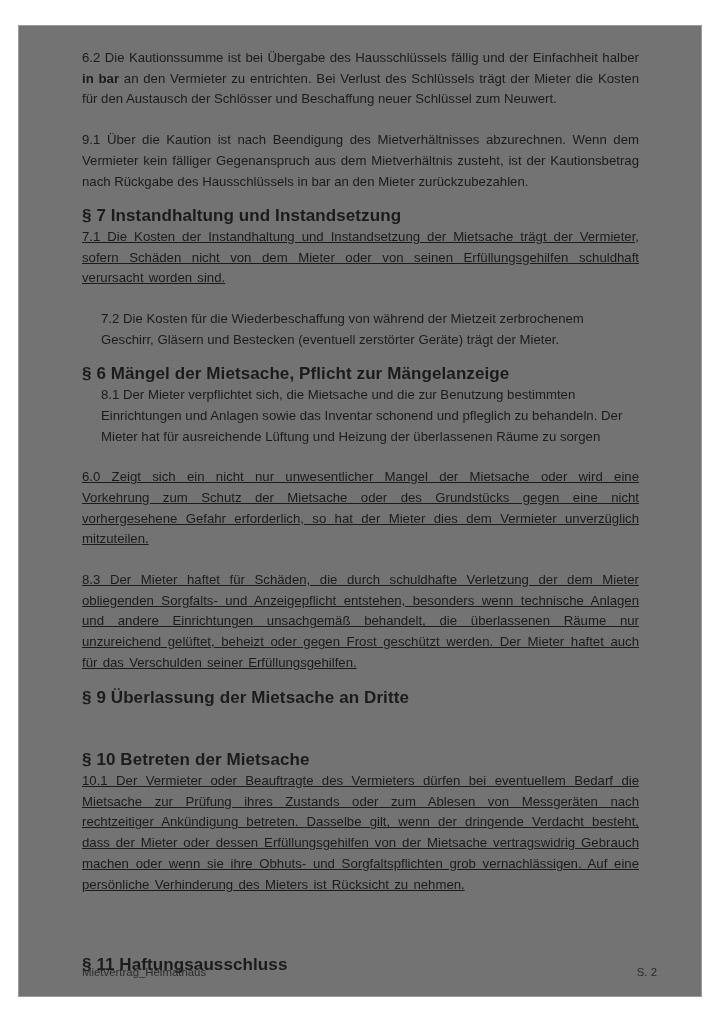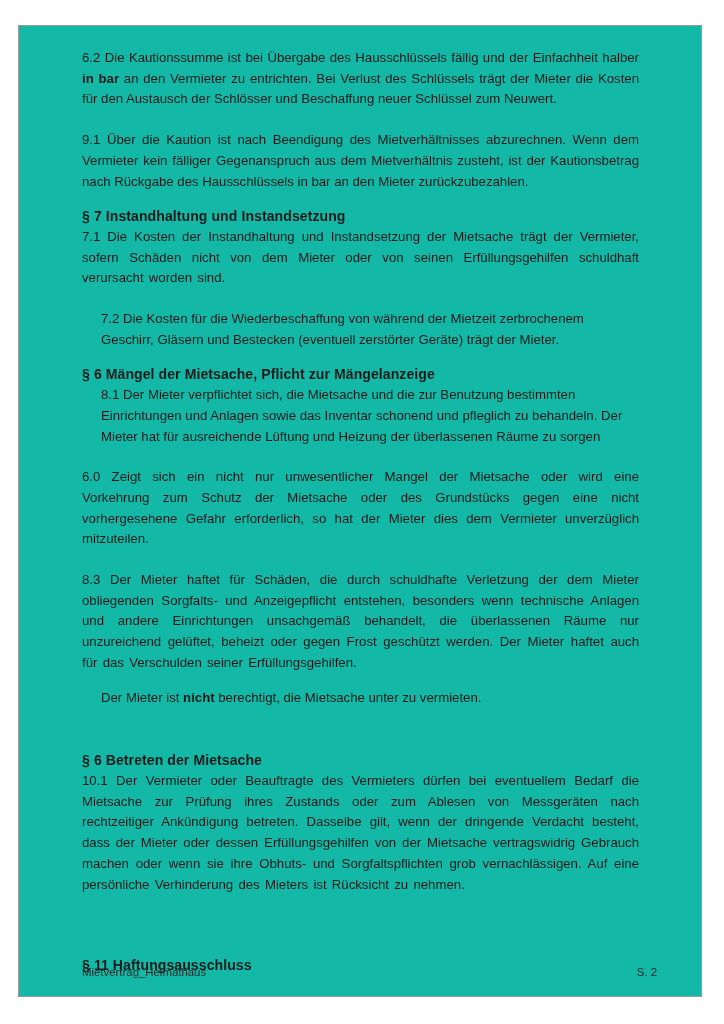--- a/index.html
+++ b/index.html
@@ -17,21 +17,21 @@
   }
 
   
   .page-sheet {
     position: absolute;
     left: 18px;
     top: 25px;
     width: 684px;
     height: 972px;
     box-sizing: border-box;
-    background: #14b8a6;
+    background: #737373;
     border: 1px solid #9a9a9a;
     box-shadow: 0 0 0 0 rgba(0,0,0,0);
   }
 
   .page-inner {
     position: absolute;
     left: 63px;          
     top: 22px;
     width: 557px;        
   }
@@ -45,23 +45,24 @@
     text-justify: inter-word;
     hyphens: none;
     -webkit-hyphens: none;
   }
   .para.ragged {
     text-align: left;
     margin-left: 19px;
   }
   .para.loose {
     word-spacing: 0.12em;
+    text-decoration: underline;
   }
   .heading {
-    font-size: 14px;
+    font-size: 17px;
     line-height: 20.7px;
     font-weight: bold;
     margin: 0;
     text-align: left;
     letter-spacing: 0.1px;
   }
   b, .bold { font-weight: bold; }
 
   
   .gap-para   { height: 20px; }
@@ -115,25 +116,25 @@
     <div class="gap-para"></div>
 
     <p class="para loose">6.0 Zeigt sich ein nicht nur unwesentlicher Mangel der Mietsache oder wird eine Vorkehrung zum Schutz der Mietsache oder des Grundstücks gegen eine nicht vorhergesehene Gefahr erforderlich, so hat der Mieter dies dem Vermieter unverzüglich mitzuteilen.</p>
 
     <div class="gap-para"></div>
 
     <p class="para loose">8.3 Der Mieter haftet für Schäden, die durch schuldhafte Verletzung der dem Mieter obliegenden Sorgfalts- und Anzeigepflicht entstehen, besonders wenn technische Anlagen und andere Einrichtungen unsachgemäß behandelt, die überlassenen Räume nur unzureichend gelüftet, beheizt oder gegen Frost geschützt werden. Der Mieter haftet auch für das Verschulden seiner Erfüllungsgehilfen.</p>
 
     <div class="gap-sect"></div>
 
-    <p class="para ragged"><span>Der Mieter ist </span><b>nicht</b><span> berechtigt, die Mietsache unter zu vermieten.</span></p>
+    <p class="heading">§ 9 Überlassung der Mietsache an Dritte</p>
 
     <div class="gap-big"></div>
 
-    <p class="heading">§ 6 Betreten der Mietsache</p>
+    <p class="heading">§ 10 Betreten der Mietsache</p>
     <p class="para loose">10.1 Der Vermieter oder Beauftragte des Vermieters dürfen bei eventuellem Bedarf die Mietsache zur Prüfung ihres Zustands oder zum Ablesen von Messgeräten nach rechtzeitiger Ankündigung betreten. Dasselbe gilt, wenn der dringende Verdacht besteht, dass der Mieter oder dessen Erfüllungsgehilfen von der Mietsache vertragswidrig Gebrauch machen oder wenn sie ihre Obhuts- und Sorgfaltspflichten grob vernachlässigen. Auf eine persönliche Verhinderung des Mieters ist Rücksicht zu nehmen.</p>
 
     <div class="gap-big2"></div>
 
 
     <div class="gap-sect"></div>
 
     <p class="heading">§ 11 Haftungsausschluss</p>
 
   </div>

